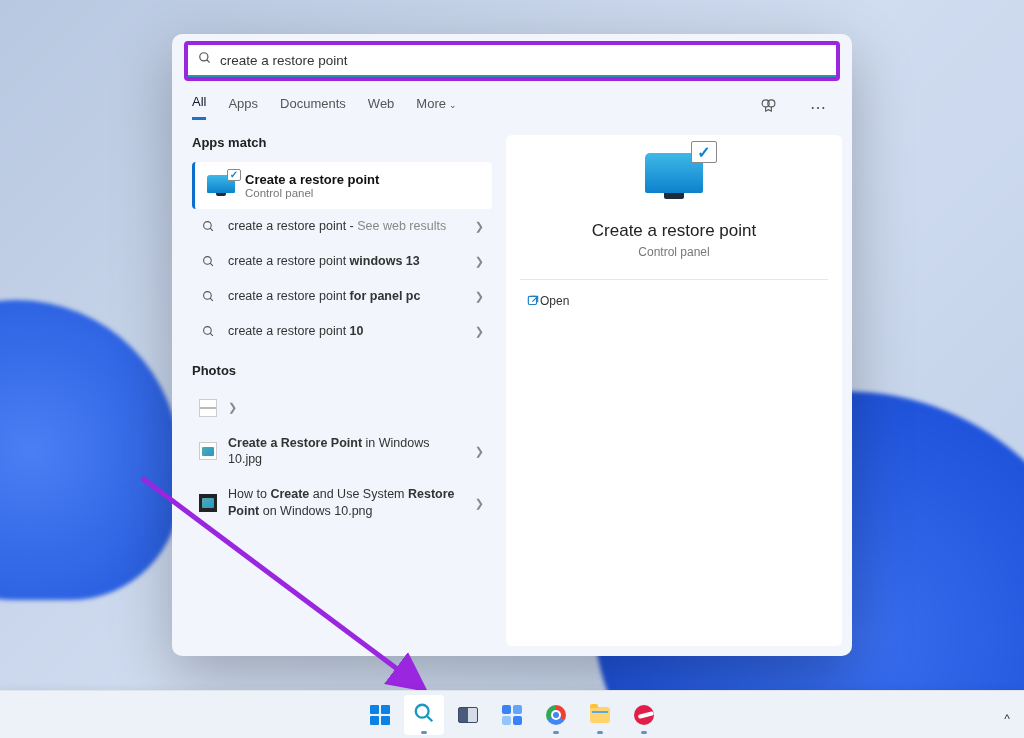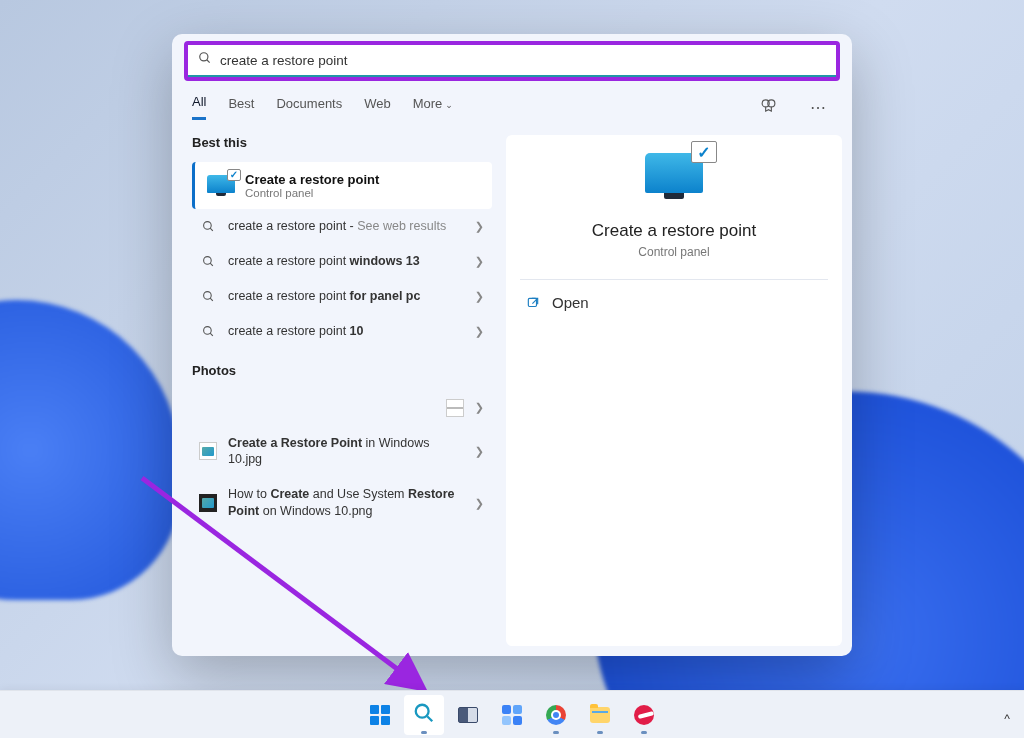--- a/index.html
+++ b/index.html
@@ -81,40 +81,40 @@
     .monitor-icon.big { width: 58px; height: 48px; }
     .monitor-icon.big .screen { width: 58px; height: 40px; border-radius: 5px 5px 2px 2px; }
     .monitor-icon.big .stand { width: 20px; height: 6px; }
     .monitor-icon.big .check { width: 26px; height: 22px; top: -12px; right: -14px; font-size: 16px; }
     
     .bm-text .t { font-weight: 600; font-size: 13px; color: #111; }
     .bm-text .s { font-size: 11.5px; color: #777; }
     
     .result-item {
       display: flex; align-items: center; gap: 10px; padding: 9px 8px 9px 6px;
-      cursor: pointer; border-radius: 4px; justify-content: flex-end;
+      cursor: pointer; border-radius: 4px;
     }
     .ri-icon { width: 20px; display: flex; justify-content: center; color: #555; }
     .ri-icon svg { width: 13px; height: 13px; }
     .ri-body { flex: 1; font-size: 12.5px; color: #333; line-height: 1.35; }
     .ri-body .muted { color: #888; }
     .ri-body b { font-weight: 600; }
     .ri-chev { color: #888; font-size: 11px; }
     
     .thumb { width: 18px; height: 18px; background: #fff; border: 1px solid #ccc; display: flex; align-items: center; justify-content: center; font-size: 8px; color: #888; overflow:hidden;}
     .thumb.dark { background: #222; border-color:#222; }
     .thumb .bar { width: 70%; height: 2px; background: #bbb; margin:1px auto;}
     .thumb .block { width: 80%; height: 60%; background: linear-gradient(135deg,#5aa,#29c); border-radius:1px;}
     
     .preview-title { font-size: 17px; color: #222; margin-top: 20px; }
     .preview-sub { font-size: 12px; color: #777; margin-top: 4px; }
     .preview-divider { width: 100%; height: 1px; background: #e3e7ef; margin: 20px 0 6px; }
     .preview-action {
-      width: 100%; display: flex; align-items: center; gap: 12px;
-      padding: 8px 6px; cursor: pointer; font-size: 15px; color: #333; border-radius: 4px;
+      width: 100%; display: flex; align-items: center; 
+      padding: 8px 6px; cursor: pointer; font-size: 12px; color: #333; border-radius: 4px;
     }
     .open-icon { width: 14px; height: 14px; color: #1e7fc2; }
     
     .taskbar {
       position: absolute; bottom: 0; left: 0; right: 0; height: 48px;
       background: #edf1f8; border-top: 1px solid rgba(0,0,0,0.05);
       display: flex; align-items: center; justify-content: center; gap: 4px;
       box-shadow: 0 -1px 8px rgba(0,0,0,0.06);
     }
     .tb-btn { width: 40px; height: 40px; display: flex; align-items: center; justify-content: center; border-radius: 4px; cursor: pointer; position: relative; }
@@ -160,21 +160,21 @@
             <circle cx="10" cy="10" r="7"></circle>
             <line x1="20" y1="20" x2="15" y2="15"></line>
           </svg>
       </span>
       <input class="search-input" value="create a restore point" style="">
     </div>
   </div>
 
   <div class="tabs-row">
     <div class="tab active">All</div>
-    <div class="tab">Best</div>
+    <div class="tab">Apps</div>
     <div class="tab">Documents</div>
     <div class="tab">Web</div>
     <div class="tab"><span>More</span><span class="chev">⌄</span></div>
     <div class="spacer"></div>
     <div class="header-ico">
       <span class="rewards-icon">
         <svg viewBox="0 0 24 24" fill="none" stroke="#555" stroke-width="1.6">
             <circle cx="8" cy="9" r="5"></circle>
             <circle cx="16" cy="9" r="5"></circle>
             <path d="M8 14 L8 20 L12 18 L16 20 L16 14"></path>
@@ -182,21 +182,21 @@
       </span>
     </div>
     <div class="header-ico">
       <span>⋯</span>
     </div>
   </div>
 
   <div class="content">
     <div class="left-col">
 
-      <div class="sec-title">Best this</div>
+      <div class="sec-title">Apps match</div>
       <div class="best-match">
         <div class="monitor-icon">
           <div class="screen">
               <div class="check">✓</div>
             </div>
             <div class="stand"></div>
         </div>
         <div class="bm-text">
           <div class="t">Create a restore point</div>
           <div class="s">Control panel</div>

